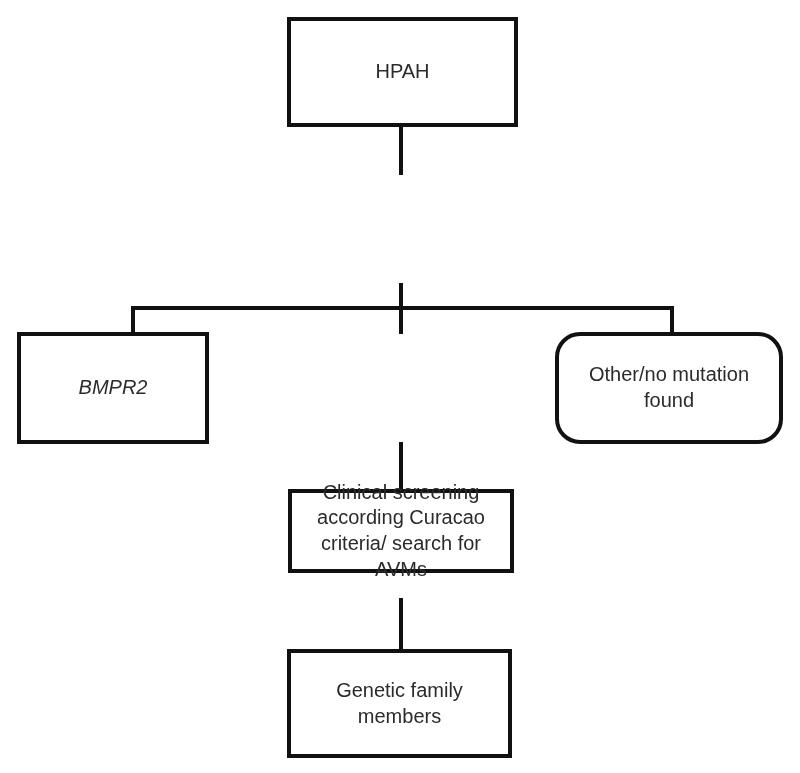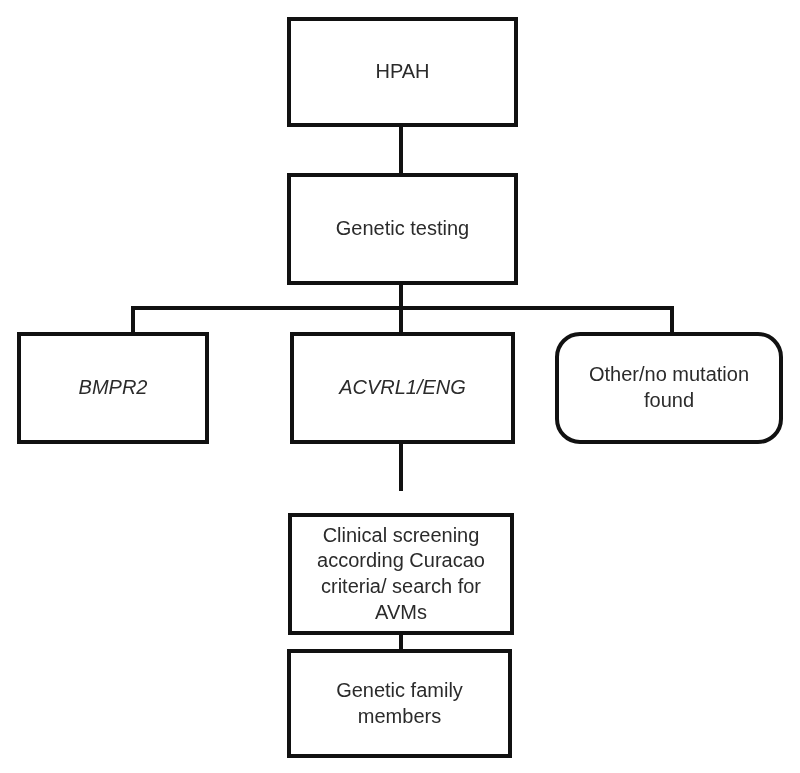--- a/index.html
+++ b/index.html
@@ -60,30 +60,28 @@
   <div class="connector v" style="left:399px; top:306px; height:28px;"></div>
 
   <div class="connector v" style="left:670px; top:306px; height:28px;"></div>
 
   <div class="connector v" style="left:399px; top:442px; height:49px;"></div>
 
   <div class="connector v" style="left:399px; top:598px; height:53px;"></div>
 
   <div class="node" style="left:287px; top:17px; width:231px; height:110px;">HPAH</div>
 
-  <div class="node" style="left:287px; top:173px; width:231px; height:112px;">Genetic testing</div>
 
   <div class="node italic" style="left:17px; top:332px; width:192px; height:112px;">BMPR2</div>
 
-  <div class="node italic" style="left:290px; top:332px; width:225px; height:112px;">ACVRL1/ENG</div>
 
   <div class="node" style="left:555px; top:332px; width:228px; height:112px;border-radius:25px;">Other/no mutation
 found</div>
 
-  <div class="node" style="left:288px; top:489px; width:226px; height:122px;margin-top:24px;">Clinical screening
+  <div class="node" style="left:288px; top:489px; width:226px; height:84px;">Clinical screening
 according Curacao
 criteria/ search for
 AVMs</div>
 
   <div class="node" style="left:287px; top:649px; width:225px; height:109px;">Genetic family
 members</div>
 
 </div>
 
 </body></html>

